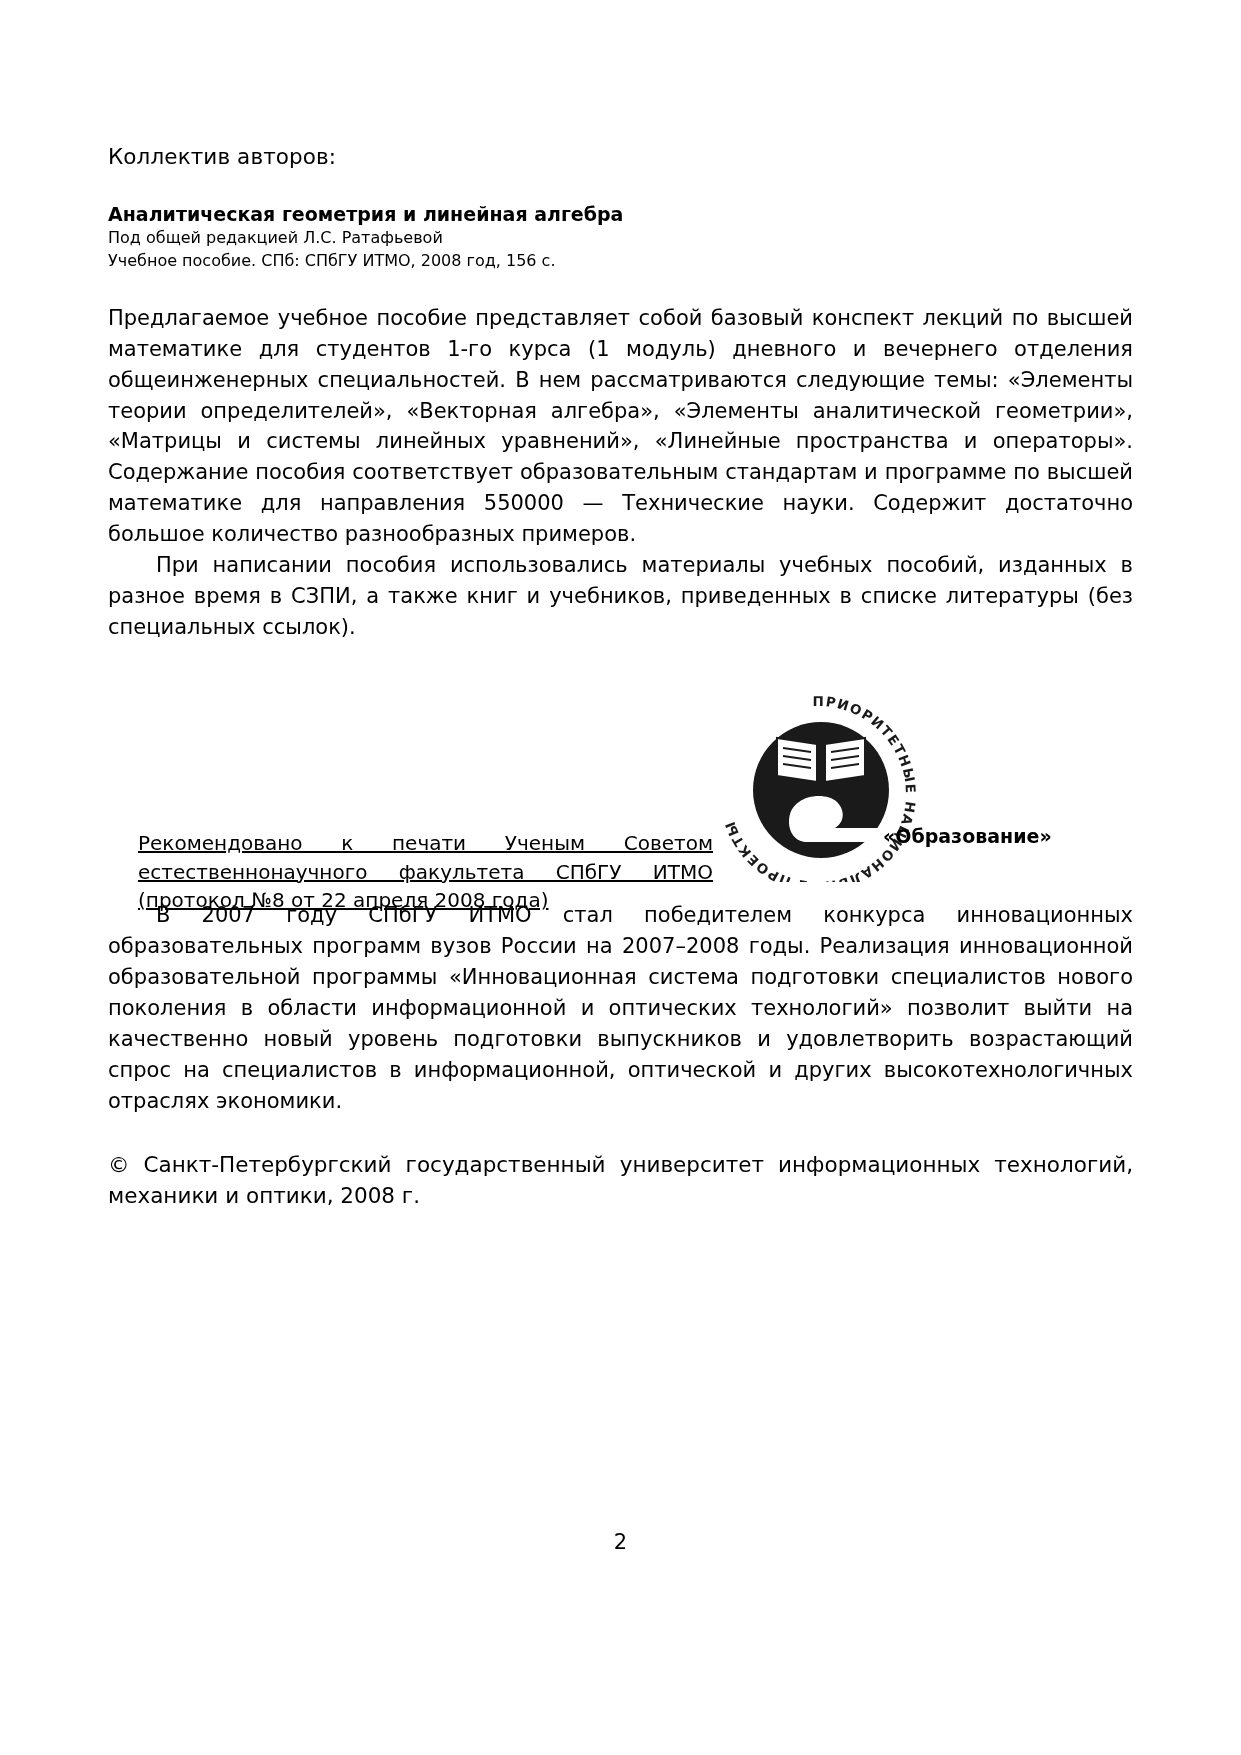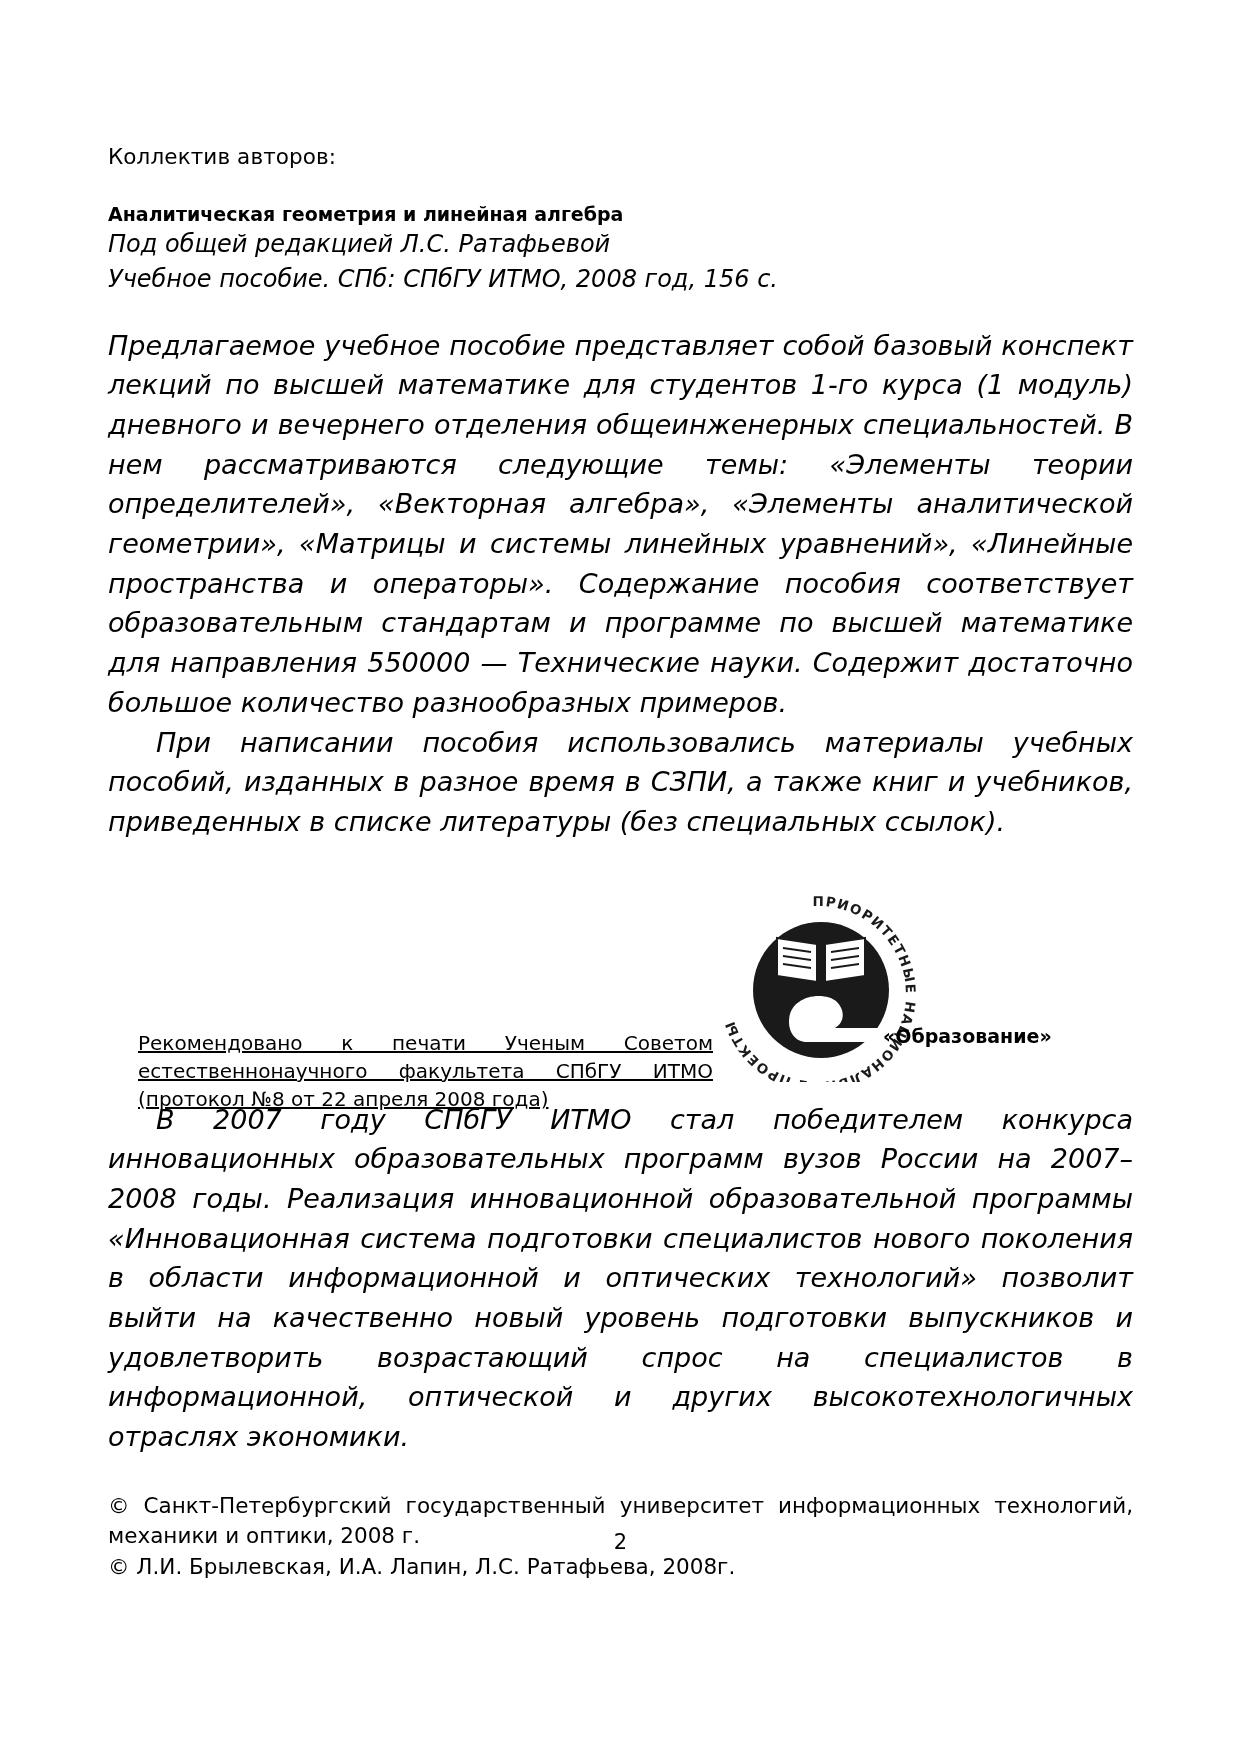--- a/index.html
+++ b/index.html
@@ -37,32 +37,30 @@
     margin: 0;
   }
   .title-bold {
     margin: 28px 0 0 0;
     font-weight: bold;
     font-size: 19px;
     line-height: 1.42;
   }
   .editor-line, .edition-line {
     margin: 0;
-    font-size: 24px;
+    font-size: 16px;
     line-height: 1.42;
-    font-style: italic;
   }
   .para {
     margin: 30px 0 0 0;
-    font-size: 27px;
+    font-size: 21px;
     line-height: 1.47;
     text-align: justify;
     text-justify: inter-word;
     hyphens: manual;
-    font-style: italic;
   }
   .para.tight {
     margin-top: 0;
   }
   .para.indent {
     text-indent: 48px;
   }
   
   .rec-row {
     position: relative;
@@ -161,19 +159,18 @@
             <textPath href="#ringPath" startOffset="24%">ПРИОРИТЕТНЫЕ НАЦИОНАЛЬНЫЕ ПРОЕКТЫ</textPath>
           </text>
         </svg>
       </div>
       <div class="logo-caption">«Образование»</div>
     </div>
 
     <p class="para after-logo indent">В 2007 году СПбГУ ИТМО стал победителем конкурса инновационных образовательных программ вузов России на 2007–2008 годы. Реализация инновационной образовательной программы «Инновационная система подготовки специалистов нового поколения в области информационной и оптических технологий» позволит выйти на качественно новый уровень подготовки выпускников и удовлетворить возрастающий спрос на специалистов в информационной, оптической и других высокотехнологичных отраслях экономики.</p>
 
     <p class="copyright">© Санкт-Петербургский государственный университет информационных технологий, механики и оптики, 2008 г.</p>
-    <p class="copyright c2" style="margin-top:0">© Л.И. Брылевская, И.А. Лапин, Л.С. Ратафьева, 2008г.</p>
 
   </div>
 
   <div class="page-number">2</div>
 
 </div>
 
 </body></html>

